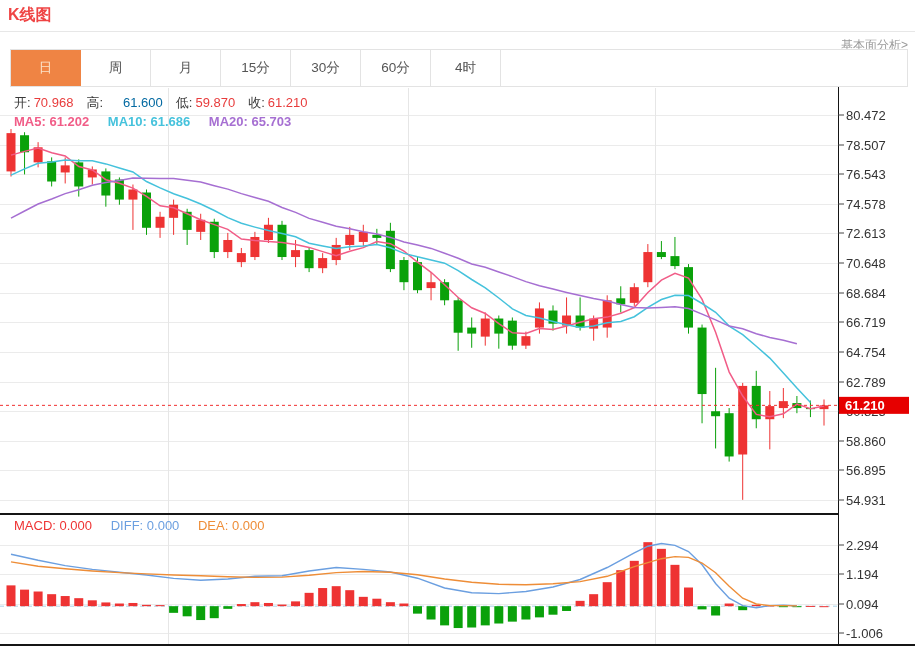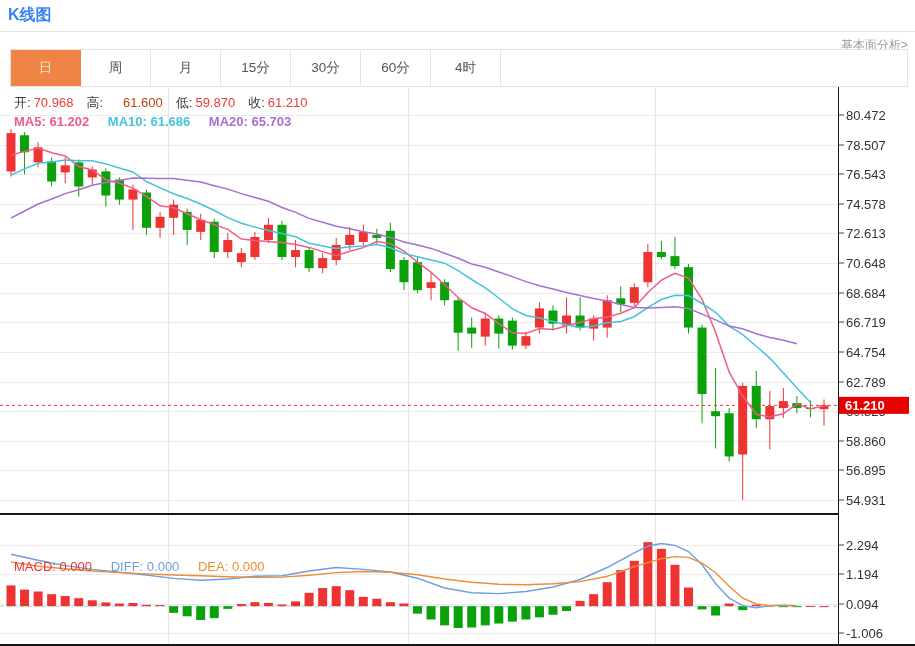--- a/index.html
+++ b/index.html
@@ -1,31 +1,31 @@
 <!DOCTYPE html>
 <html><head>
 <meta charset="utf-8">
 <style>
   html,body{margin:0;padding:0;background:#fff;}
   .page{position:relative;width:915px;height:646px;overflow:hidden;background:#fff;
         font-family:"Liberation Sans","DejaVu Sans",sans-serif;}
-  .title{position:absolute;left:8px;top:5px;margin:0;font-size:16px;font-weight:bold;color:#3b82f6;}
+  .title{position:absolute;left:8px;top:5px;margin:0;font-size:16px;font-weight:bold;color:#ef4444;}
   .link{position:absolute;right:7px;top:9px;font-size:12px;text-decoration:none;cursor:pointer;margin-top:28px;}
   .divider{position:absolute;left:0;top:31px;width:915px;height:1px;background:#e7e7e7;}
   .tabs{position:absolute;left:10px;top:49px;width:898px;height:38px;display:flex;
         border:1px solid #e3e3e3;box-sizing:border-box;background:#fff;}
   .tab{width:70px;height:100%;border:none;border-right:1px solid #e3e3e3;background:#fff;
        color:#555;font-size:13.5px;cursor:pointer;padding:0;font-family:inherit;}
   .tab-filler{flex:1;}
   .legend{position:absolute;font-size:13px;white-space:nowrap;z-index:3;}
   .ohlc-row{left:14px;top:94px;color:#3a3a3a;}
   .ohlc-row .val{margin-left:3px;margin-right:13px;}
   .ma-row{left:14px;top:114px;}
   .ma-row .grp{margin-right:15px;font-weight:bold;}
-  .macd-row{left:14px;top:518px;margin-top:41px;}
+  .macd-row{left:14px;top:518px;}
   .macd-row .grp{margin-right:15px;}
   svg{position:absolute;left:0;top:0;}
   svg text{font-family:"Liberation Sans","DejaVu Sans",sans-serif;}
 </style>
 </head>
 <body>
 
 <div class="page">
 
   <svg id="chart-svg" width="915" height="646">
@@ -428,21 +428,21 @@
     <button class="tab">周</button>
     <button class="tab">月</button>
     <button class="tab">15分</button>
     <button class="tab">30分</button>
     <button class="tab">60分</button>
     <button class="tab">4时</button>
     <div class="tab-filler"></div>
   </div>
 
   <div class="legend ohlc-row">
-    <span>开:</span><span class="val" style="color: rgb(232, 60, 60);">70.968</span><span>高:</span><span class="val" style="color: #c2410c; margin-left: 20px;">61.600</span><span>低:</span><span class="val" style="color: rgb(232, 60, 60); margin-top: 24px;">59.870</span><span>收:</span><span class="val" style="color: rgb(232, 60, 60);">61.210</span>
+    <span>开:</span><span class="val" style="color: rgb(232, 60, 60);">70.968</span><span>高:</span><span class="val" style="color: #0369a1; margin-left: 20px;">61.600</span><span>低:</span><span class="val" style="color: rgb(232, 60, 60); margin-top: 24px;">59.870</span><span>收:</span><span class="val" style="color: rgb(232, 60, 60);">61.210</span>
   </div>
 
   <div class="legend ma-row">
     <span class="grp" style="color: rgb(241, 92, 135);"><span>MA5:</span> <span>61.202</span></span>
     <span class="grp" style="color: rgb(69, 194, 220);"><span>MA10:</span> <span>61.686</span></span>
     <span class="grp" style="color: rgb(166, 111, 210);"><span>MA20:</span> <span>65.703</span></span>
   </div>
 
   <div class="legend macd-row">
     <span class="grp" style="color: rgb(238, 51, 51);"><span>MACD:</span> <span>0.000</span></span>

